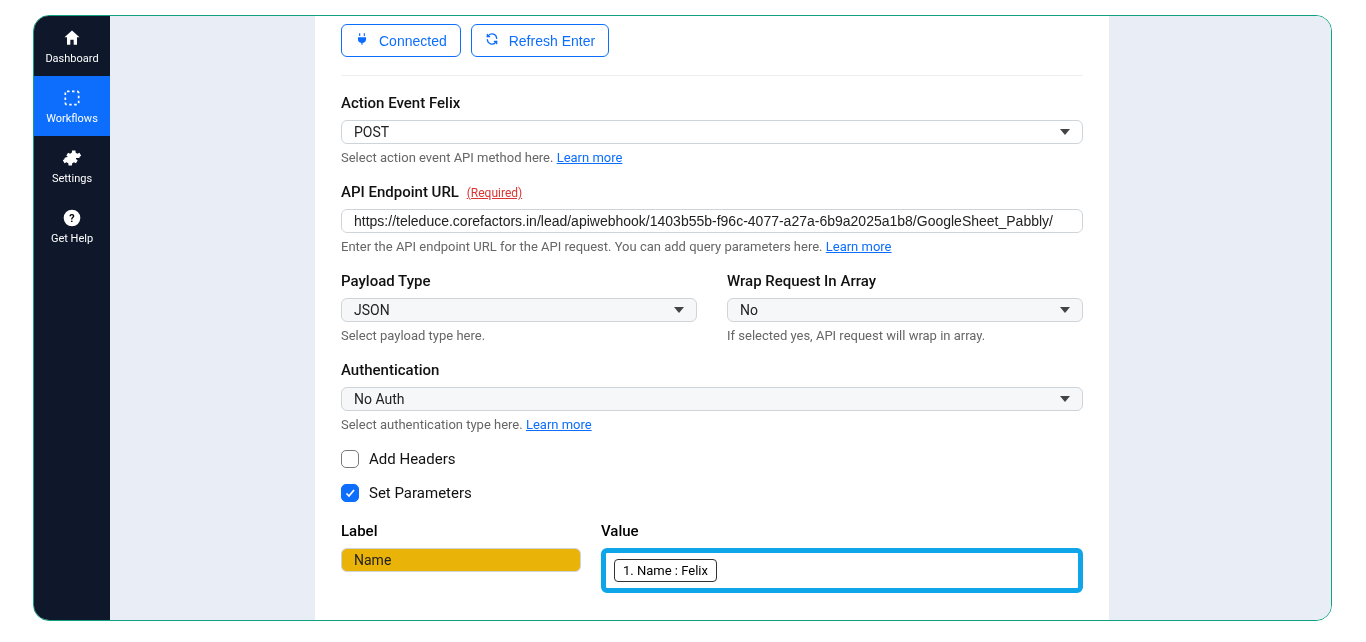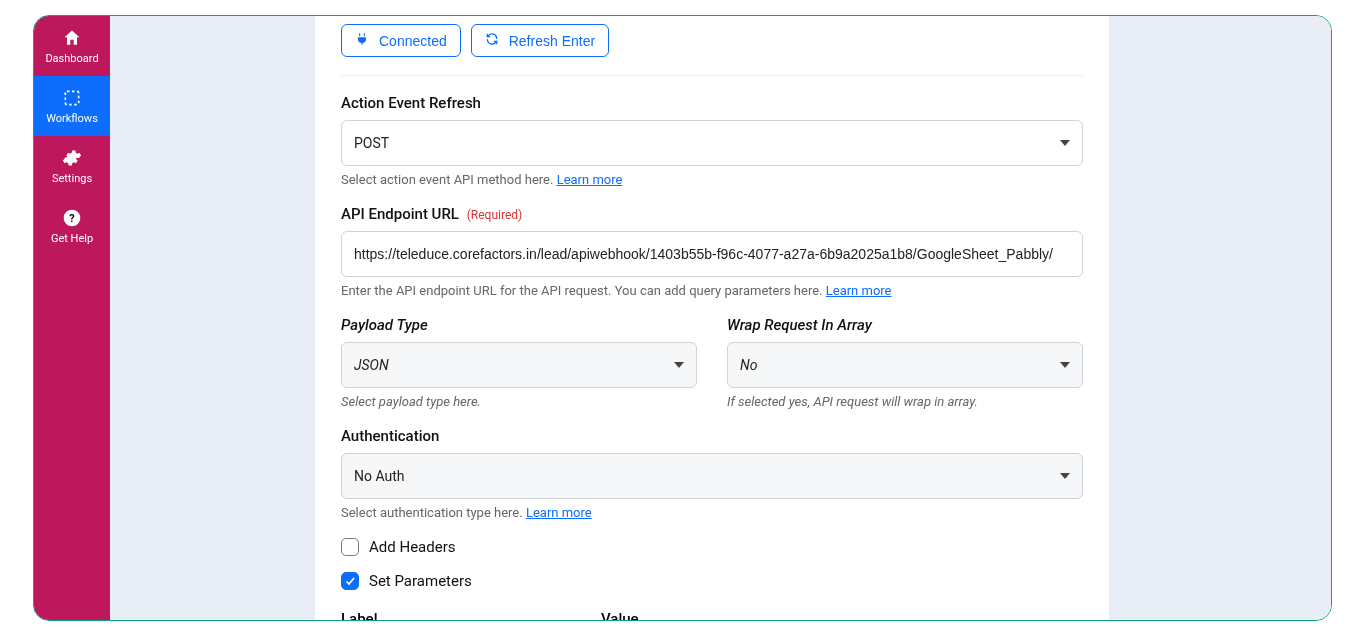--- a/index.html
+++ b/index.html
@@ -21,21 +21,21 @@
     border-radius: 16px;
     overflow: hidden;
     background: #fff;
   }
   .sidebar {
     position: absolute;
     left: 0;
     top: 0;
     width: 76px;
     height: 100%;
-    background: #be185d;
+    background: #0f172a;
     display: flex;
     flex-direction: column;
     align-items: stretch;
   }
   .sidebar-item {
     display: flex;
     flex-direction: column;
     align-items: center;
     justify-content: center;
     color: #fff;
@@ -72,29 +72,29 @@
     background: #fff;
     border-radius: 6px;
     padding: 7px 13px;
     font-size: 14px;
     cursor: pointer;
     font-weight: 500;
   }
   .btn-row { display:flex; gap: 10px; margin-bottom: 18px; margin-top: 8px;}
   .divider { height:1px; background:#eee; margin-bottom:18px; }
   .two-col { display:flex; gap: 30px; }
-  .two-col > .col { flex:1;font-style:italic; }
+  .two-col > .col { flex:1; }
   .field { margin-bottom: 18px; }
   .field-label { font-size: 15px; color:#111; font-weight:500; margin-bottom: 8px; display:block;}
-  .req { color:#d33; font-size:12px; font-weight:400; margin-left:4px;}
+  .req { color:#d33; font-size:12px; font-weight:400; margin-left:4px;text-decoration:underline;}
   .select, .input, .readonly-input {
     width: 100%;
     border: 1px solid #cfd4d9;
     border-radius: 6px;
-    height: 46px;
+    height: 24px;
     padding: 0 12px;
     font-size: 14px;
     color:#222;
     background:#fff;
     display:flex;
     align-items:center;
     justify-content:space-between;
   }
   .select { background:#f6f7f8; cursor:pointer; }
   .readonly-input { background:#eab308; }
@@ -184,21 +184,21 @@
                 <path d="M4 4v4h4M20 20v-4h-4"></path>
               </svg>
           </span>
           <span>Refresh Enter</span>
         </button>
       </div>
 
       <div class="divider"></div>
 
       <div class="field">
-        <label class="field-label">Action Event Refresh</label>
+        <label class="field-label">Action Event Felix</label>
         <div class="select" style="background:#fff;">
           <span>POST</span>
           <span class="caret"></span>
         </div>
         <div class="help">
           <span>Select action event API method here.</span>
           <a href="#">Learn more</a>
         </div>
       </div>
 

